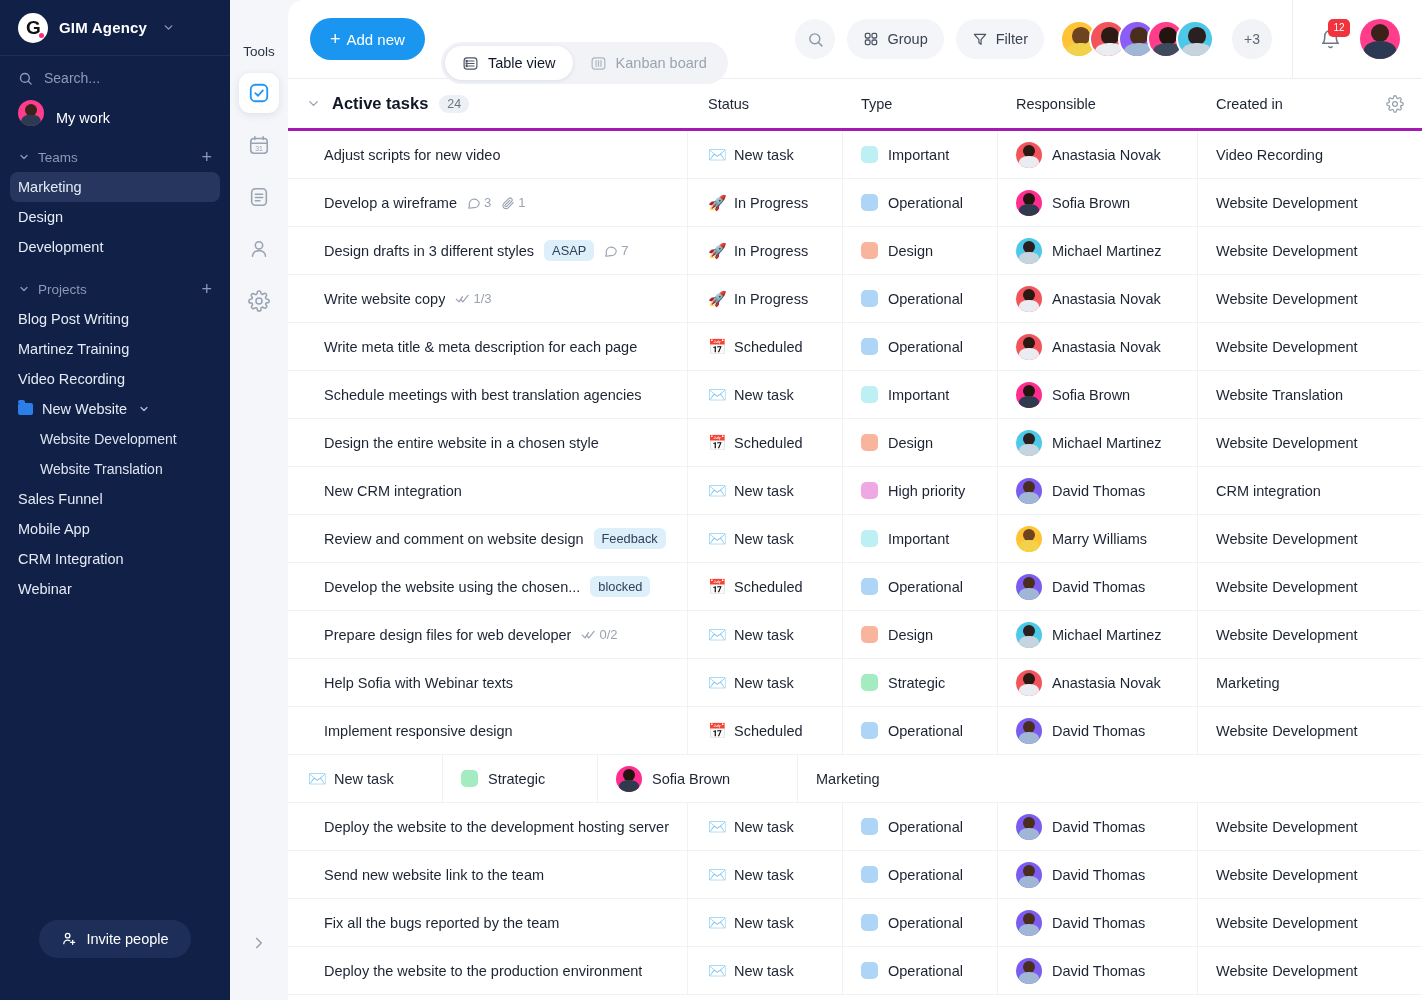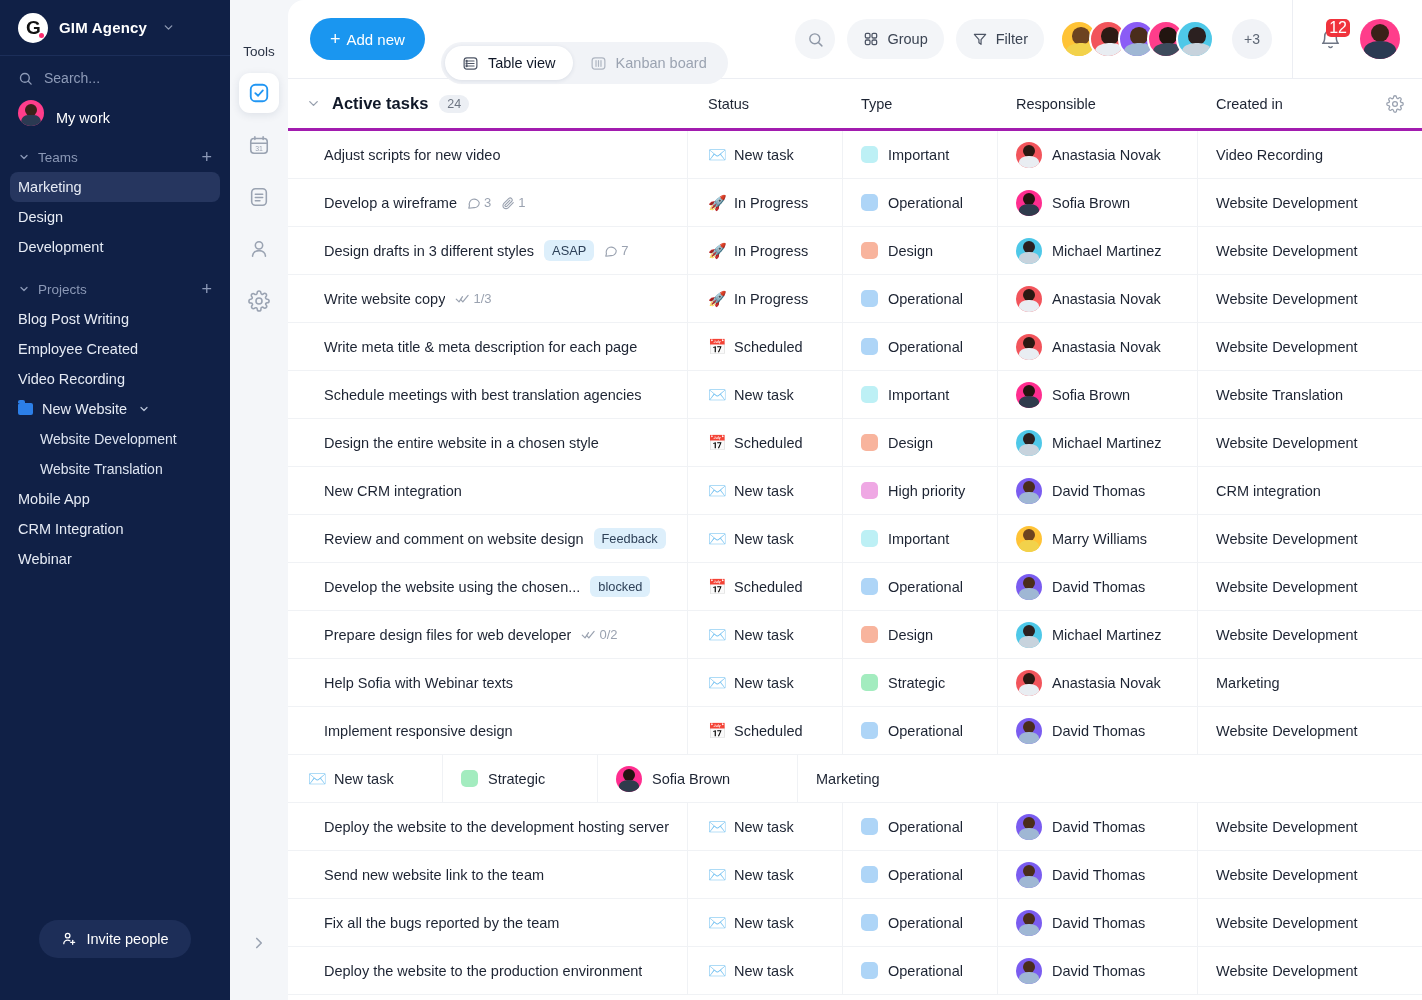--- a/index.html
+++ b/index.html
@@ -129,21 +129,21 @@
   .avstack .av:first-child { margin-left: 0; }
   .plus3 {
     width: 40px; height: 40px; border-radius: 50%; background: #f1f3f7;
     display: flex; align-items: center; justify-content: center;
     font-size: 14px; color: #5d6674; margin-left: 6px;
   }
   .tb-sep { width: 1px; height: 79px; background: #eceef3; margin-left: 8px; }
   .bell-wrap { position: relative; display:flex; align-items:center; padding: 0 6px 0 14px; }
   .bell-badge {
     position: absolute; top: -9px; right: -2px; background: #f0333c; color: #fff;
-    font-size: 16px; min-width: 22px; height: 18px; border-radius: 5px;
+    font-size: 10px; min-width: 22px; height: 18px; border-radius: 5px;
     display: flex; align-items: center; justify-content: center; padding: 0 3px;
   }
   .me-av { width: 40px; height: 40px; margin-right: 22px; }
 
   
   .av { border-radius: 50%; position: relative; overflow: hidden; flex: none; }
   .av .head { position: absolute; border-radius: 50%; }
   .av .body { position: absolute; border-radius: 45% 45% 0 0; }
 
   
@@ -239,39 +239,42 @@
           </svg>
       </span>
       <span>Projects</span>
       <span class="plus">+</span>
     </div>
     <div id="projects-list">
         <div class="nav-item">
           <span>Blog Post Writing</span>
         </div>
         <div class="nav-item">
-          <span>Employee Created</span>
+          <span>Martinez Training</span>
         </div>
         <div class="nav-item">
           <span>Video Recording</span>
         </div>
         <div class="nav-item">
           <span class="folder-sw"></span>
           <span>New Website</span>
           <span style="display: flex; margin-left: 2px;">
             <svg width="12" height="12" viewBox="0 0 24 24" fill="none" stroke="#b9c3d8" stroke-width="2.4" stroke-linecap="round" stroke-linejoin="round">
               <polyline points="6 9 12 15 18 9"></polyline>
             </svg>
           </span>
         </div>
         <div class="nav-item sub">
           <span>Website Development</span>
         </div>
         <div class="nav-item sub">
           <span>Website Translation</span>
+        </div>
+        <div class="nav-item">
+          <span>Sales Funnel</span>
         </div>
         <div class="nav-item">
           <span>Mobile App</span>
         </div>
         <div class="nav-item">
           <span>CRM Integration</span>
         </div>
         <div class="nav-item">
           <span>Webinar</span>
         </div>

